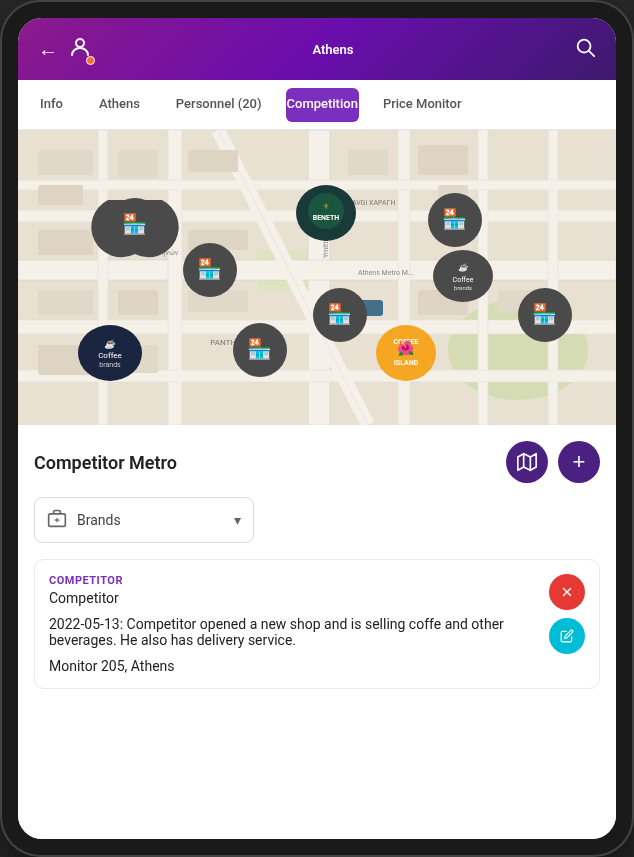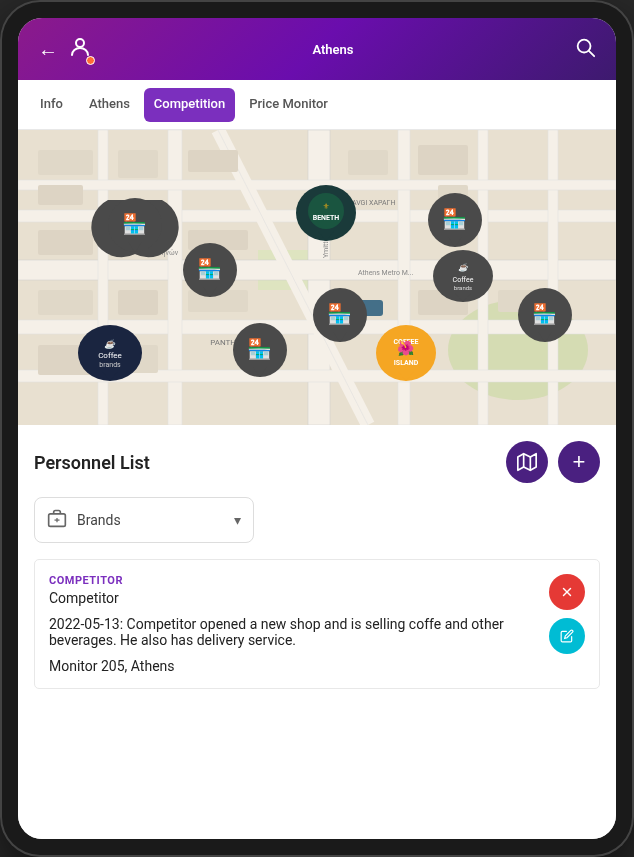--- a/index.html
+++ b/index.html
@@ -64,37 +64,37 @@
       cursor: pointer;
     }
     
     .tabs {
       background: white;
       display: flex;
       align-items: center;
       padding: 0 10px;
       border-bottom: 1px solid #e8e8e8;
       min-height: 50px;
-      gap: 2px;
+      gap: 12px;
     }
     .tab {
       padding: 14px 12px;
       font-size: 13px;
       font-weight: 500;
       color: #555;
       cursor: pointer;
       white-space: nowrap;
       border-bottom: 3px solid transparent;
     }
     .tab.active {
       background: #7B2FBE;
       color: white;
       border-radius: 6px;
       border-bottom: 3px solid transparent;
-      padding: 8px 10px;
+      padding: 8px 1px;
     }
     
     .map-container {
       position: relative;
       height: 295px;
       overflow: hidden;
       flex-shrink: 0;
     }
     .map-bg {
       width: 100%;
@@ -160,21 +160,21 @@
       font-size: 14px;
       color: #444;
     }
     .brands-dropdown-arrow {
       font-size: 14px;
       color: #666;
     }
     
     .competitor-card {
       border: 1px solid #e8e8e8;
-      border-radius: 5px;
+      border-radius: 10px;
       padding: 14px 14px 14px 14px;
       position: relative;
       background: white;
     }
     .card-actions {
       position: absolute;
       right: 14px;
       top: 14px;
       display: flex;
       flex-direction: column;
@@ -240,20 +240,21 @@
         <svg width="22" height="22" viewBox="0 0 24 24" fill="none">
           <circle cx="11" cy="11" r="7" stroke="white" stroke-width="2"></circle>
           <line x1="16.5" y1="16.5" x2="22" y2="22" stroke="white" stroke-width="2" stroke-linecap="round"></line>
         </svg>
       </span>
     </div>
 
     <div class="tabs">
       <div class="tab">Info</div>
       <div class="tab">Athens</div>
+      <div class="tab">Personnel (20)</div>
       <div class="tab active">Competition</div>
       <div class="tab">Price Monitor</div>
     </div>
 
     <div class="map-container">
       <div class="map-bg">
 
         <svg class="map-svg" viewBox="0 0 598 295" xmlns="http://www.w3.org/2000/svg">
 
           <rect width="598" height="295" fill="#e8e0d0"></rect>
@@ -375,21 +376,21 @@
             <text x="30" y="28" font-size="14" text-anchor="middle" fill="white">🌺</text>
             <text x="30" y="40" font-size="7" text-anchor="middle" fill="white" font-weight="bold">ISLAND</text>
           </g>
         </svg>
       </div>
     </div>
 
     <div class="content-area">
 
       <div class="competitor-list-header">
-        <span class="competitor-list-title">Personnel List</span>
+        <span class="competitor-list-title">Competitor Metro</span>
         <div class="header-actions">
           <button class="action-btn action-btn-map">
             <svg width="20" height="20" viewBox="0 0 24 24" fill="none">
               <path d="M1 6v16l7-4 8 4 7-4V2l-7 4-8-4-7 4z" stroke="white" stroke-width="2" stroke-linejoin="round"></path>
               <line x1="8" y1="2" x2="8" y2="18" stroke="white" stroke-width="2"></line>
               <line x1="16" y1="6" x2="16" y2="22" stroke="white" stroke-width="2"></line>
             </svg>
           </button>
           <button class="action-btn action-btn-add">+</button>
         </div>

